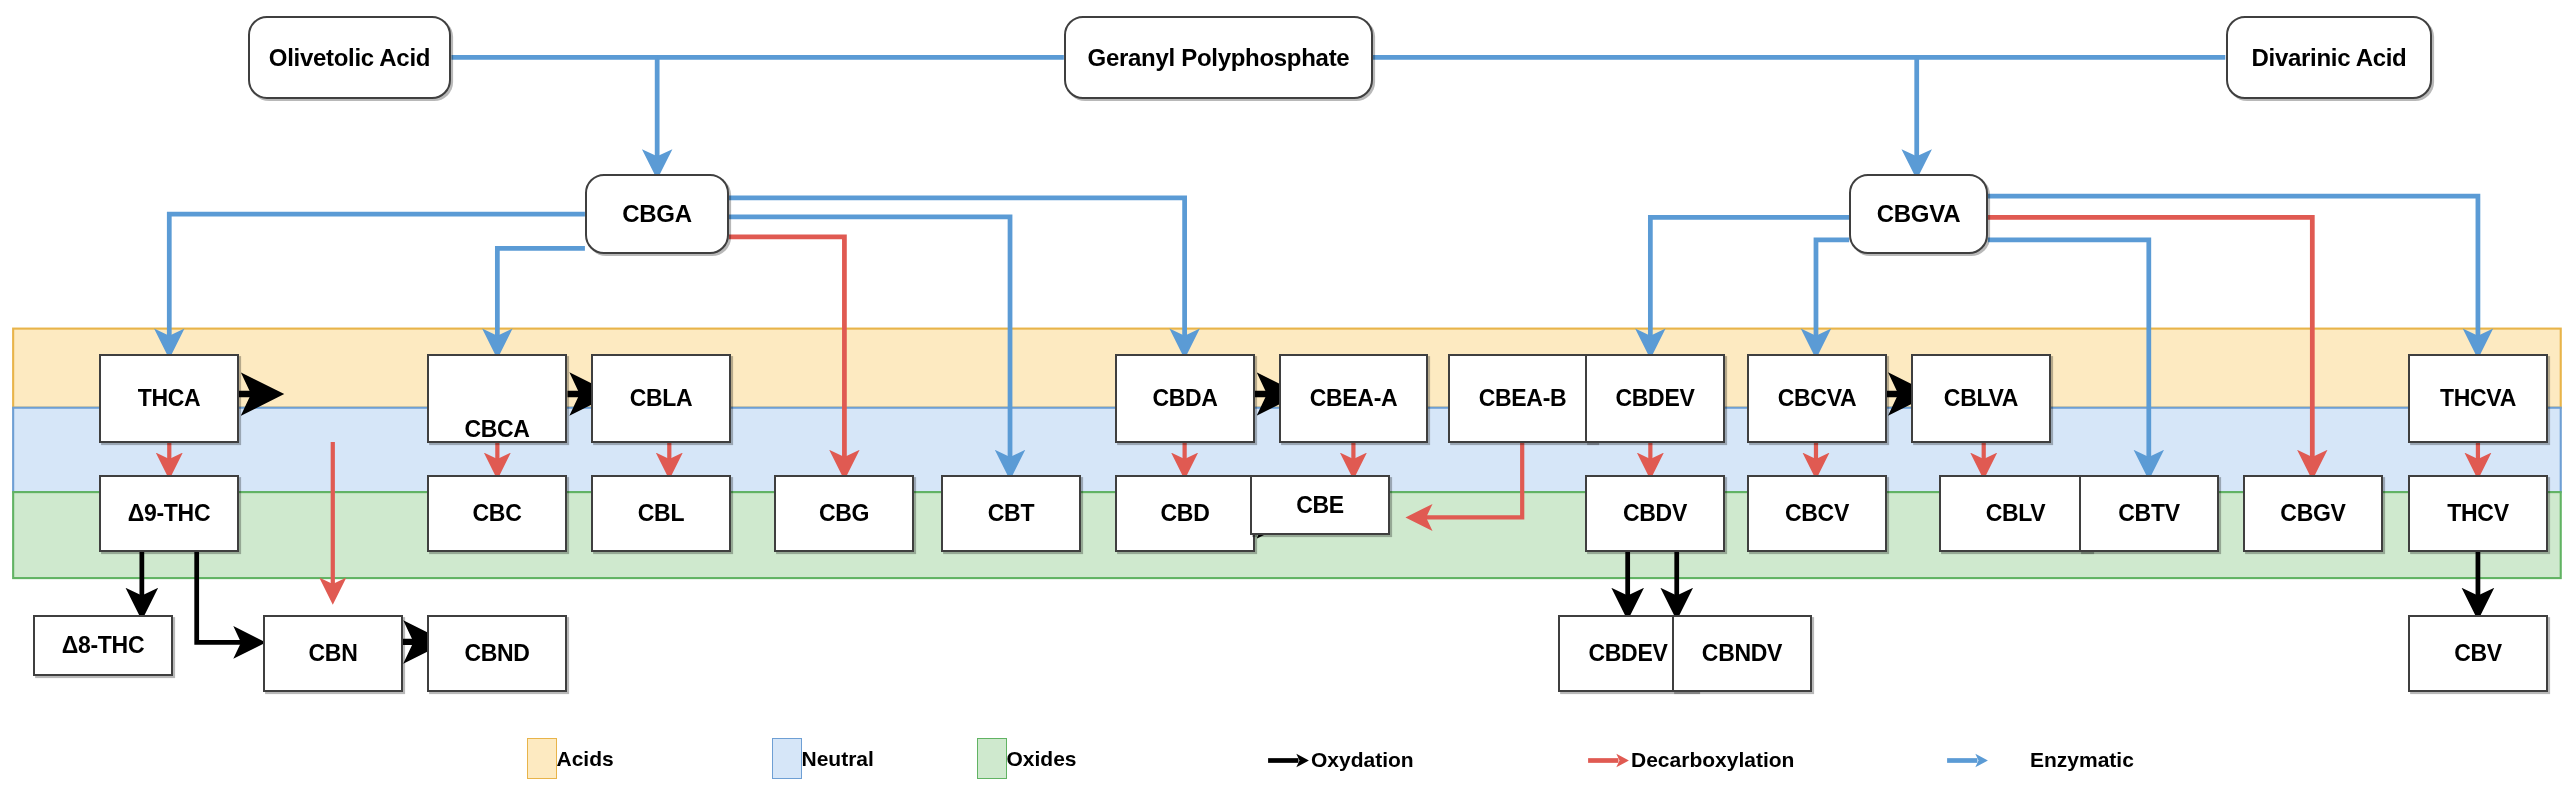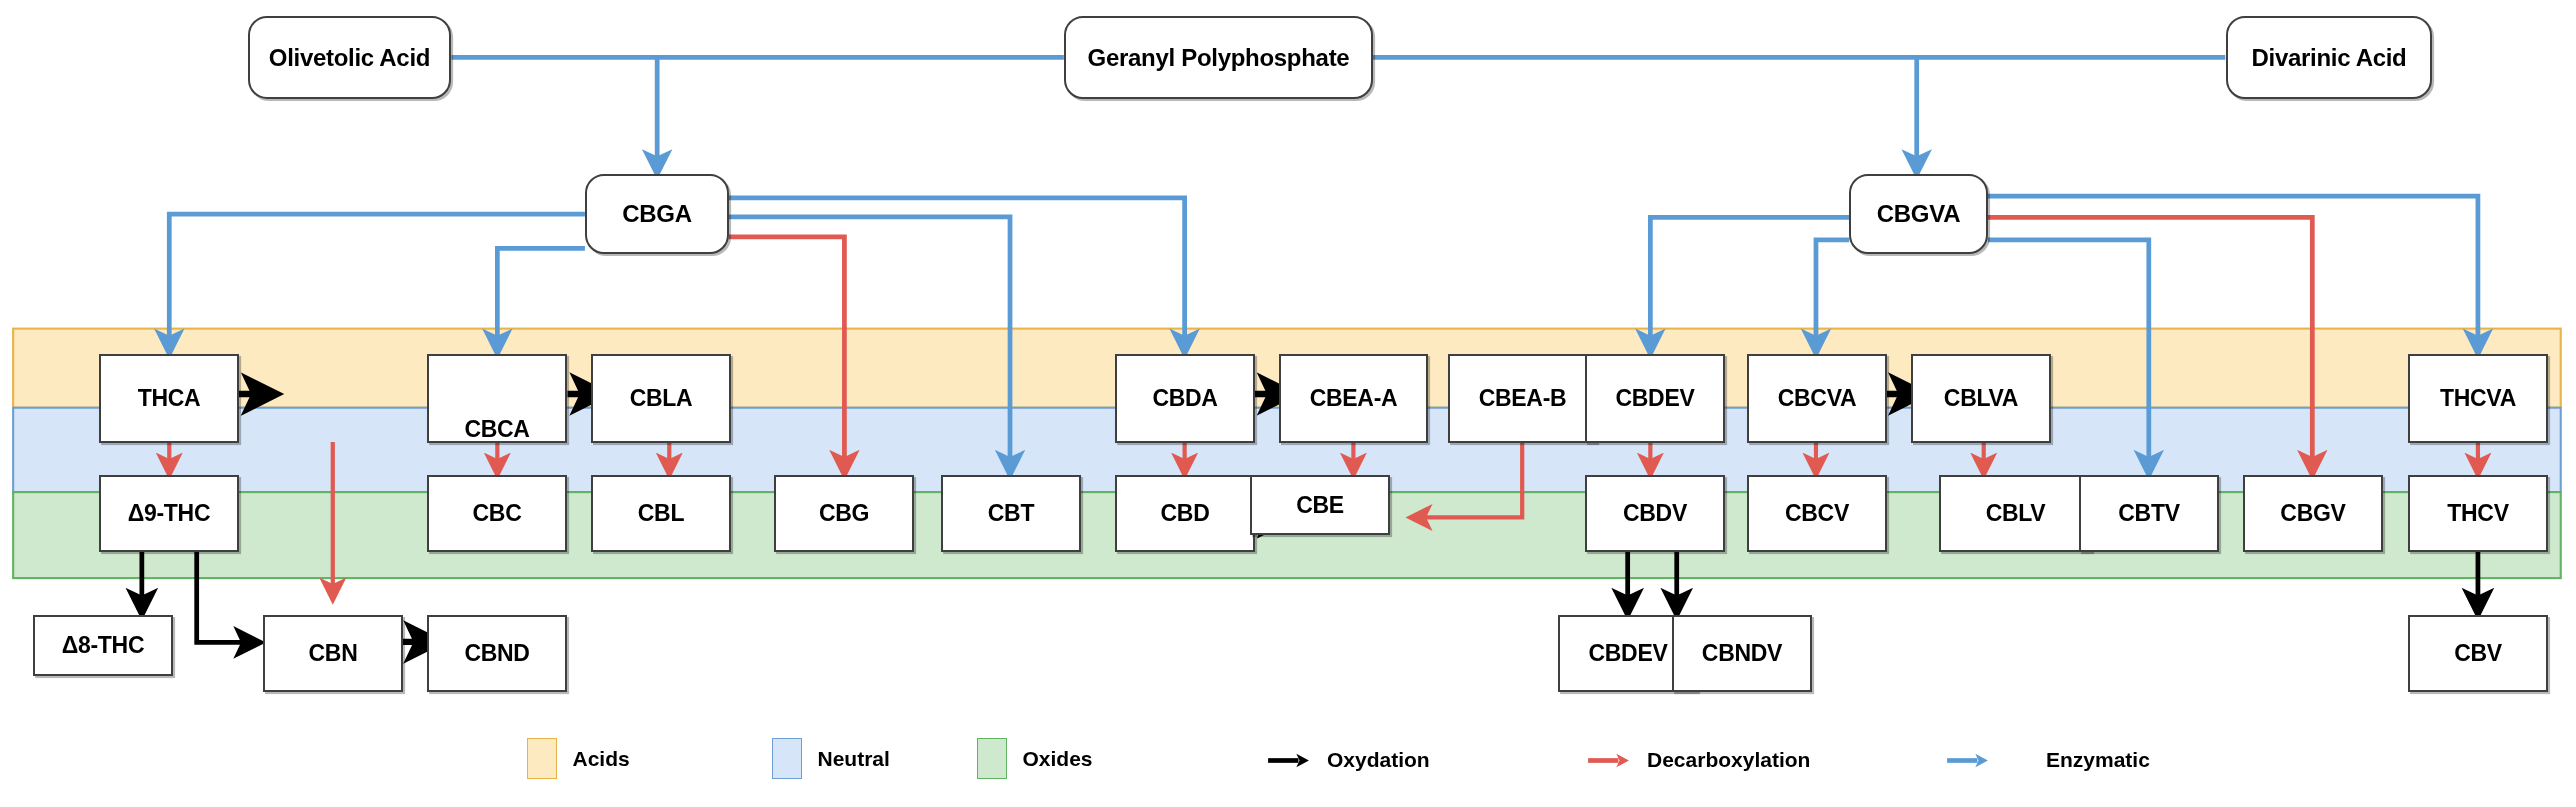--- a/index.html
+++ b/index.html
@@ -23,21 +23,21 @@
     color:#000000;
     letter-spacing:-0.3px;
     text-align:center;
     line-height:1;
   }
   .nodebox span { display:block; }
   .lbl-big { font-size:23px; }
   .lbl-med { font-size:24px;border-radius:19px; }
   .legend { position:absolute; display:flex; align-items:center; }
   .swatch { width:29.5px; height:41px; border-width:1.6px; border-style:solid; box-sizing:border-box; }
-  .legend-text { font-size:21px; font-weight:bold; color:#000; margin-left:16px; white-space:nowrap; }
+  .legend-text { font-size:21px; font-weight:bold; color:#000; white-space:nowrap; }
   .legend-arrow { width:45px; height:21px; position:relative; }
 </style>
 </head>
 <body>
 
 <div id="stage">
 
   <svg class="layer" viewBox="0 0 4882 1530" width="2576" height="807">
     <rect class="band" x="24" y="623" width="4830" height="150" fill="#fdeac1" stroke="#e8b44a"></rect>
     <rect class="band" x="24" y="773" width="4830" height="160" fill="#d6e6f8" stroke="#6e9fd4"></rect>

